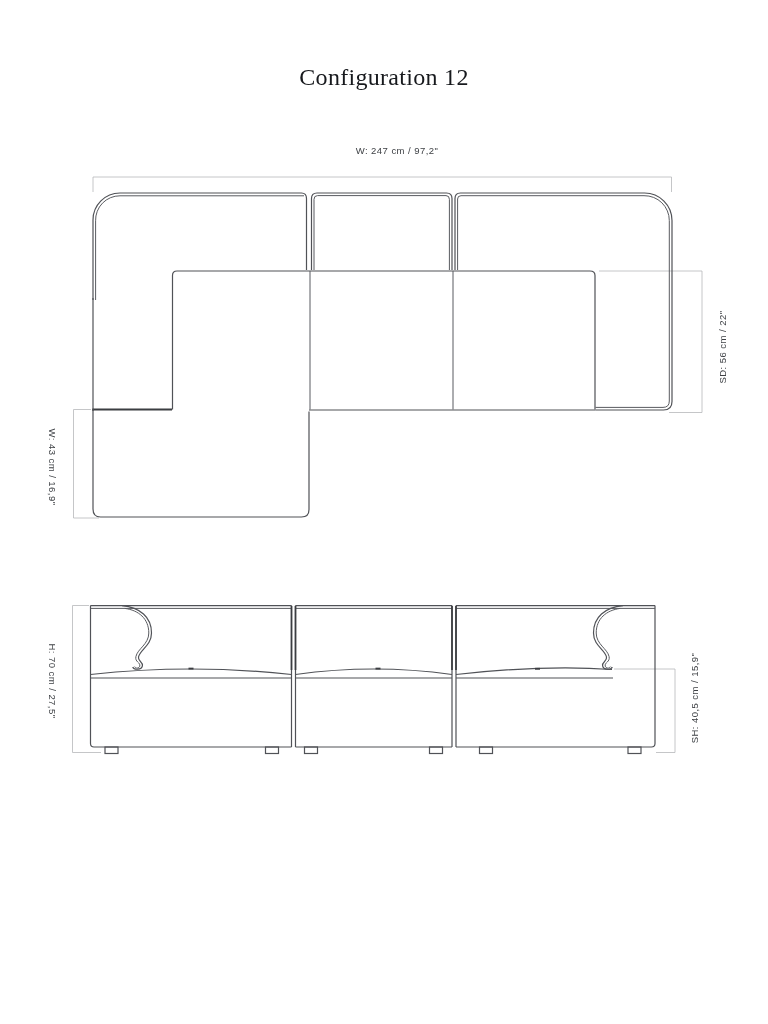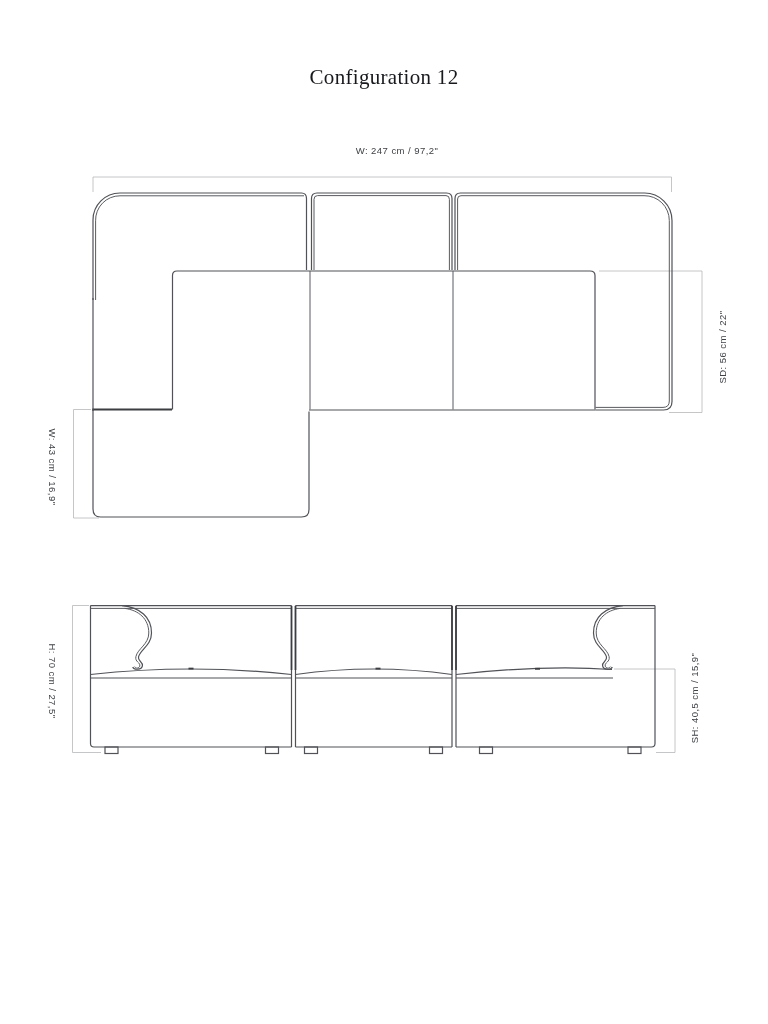--- a/index.html
+++ b/index.html
@@ -2,21 +2,21 @@
 <html><head>
 <meta charset="utf-8">
 <style>
   html,body{margin:0;padding:0;background:#ffffff;}
   .page{
     position:relative;width:768px;height:1024px;background:#ffffff;overflow:hidden;
     font-family:"Liberation Sans", sans-serif;
   }
   .title{
     position:absolute;left:384px;top:77px;transform:translate(-50%,-50%);
-    font-family:"Liberation Serif", serif;font-size:21px;font-weight:400;
+    font-family:"Liberation Serif", serif;font-size:24px;font-weight:400;
     color:#17191d;letter-spacing:0.3px;white-space:nowrap;
   }
   .dim-label{
     position:absolute;font-size:9.5px;color:#3e4145;letter-spacing:0.45px;
     white-space:nowrap;transform:translate(-50%,-50%);
   }
   .dim-label.rot-cw{transform:translate(-50%,-50%) rotate(90deg);}
   .dim-label.rot-ccw{transform:translate(-50%,-50%) rotate(-90deg);}
   svg{position:absolute;left:0;top:0;}
   svg path, svg line, svg rect{fill:none;stroke-linecap:butt;}

